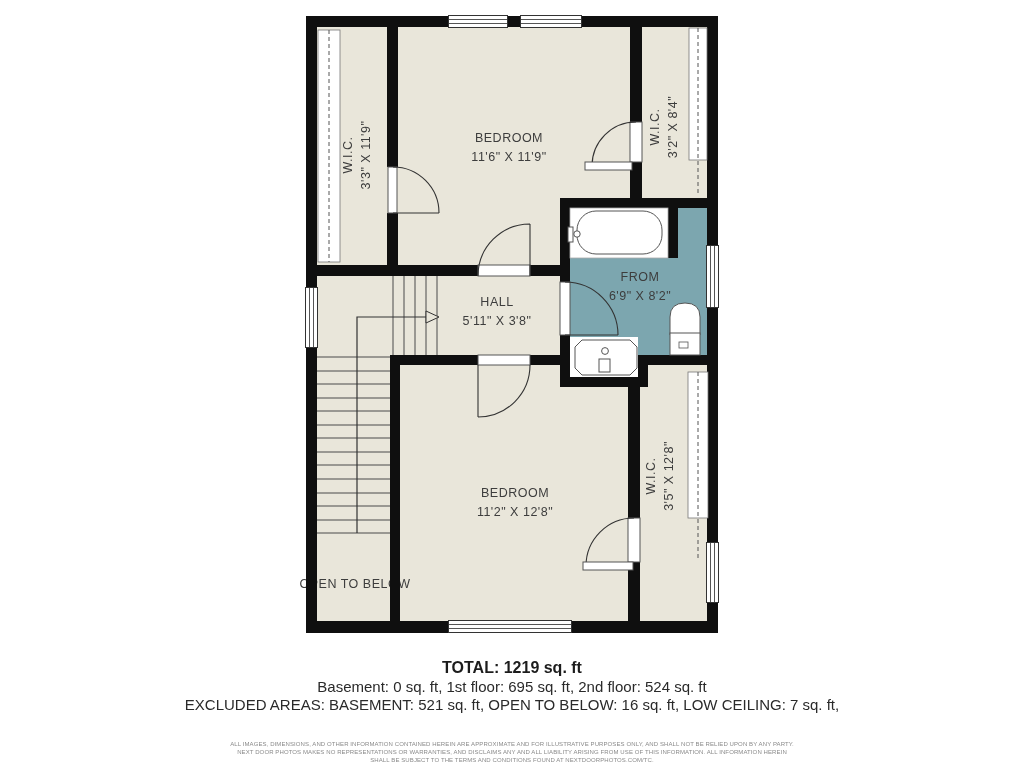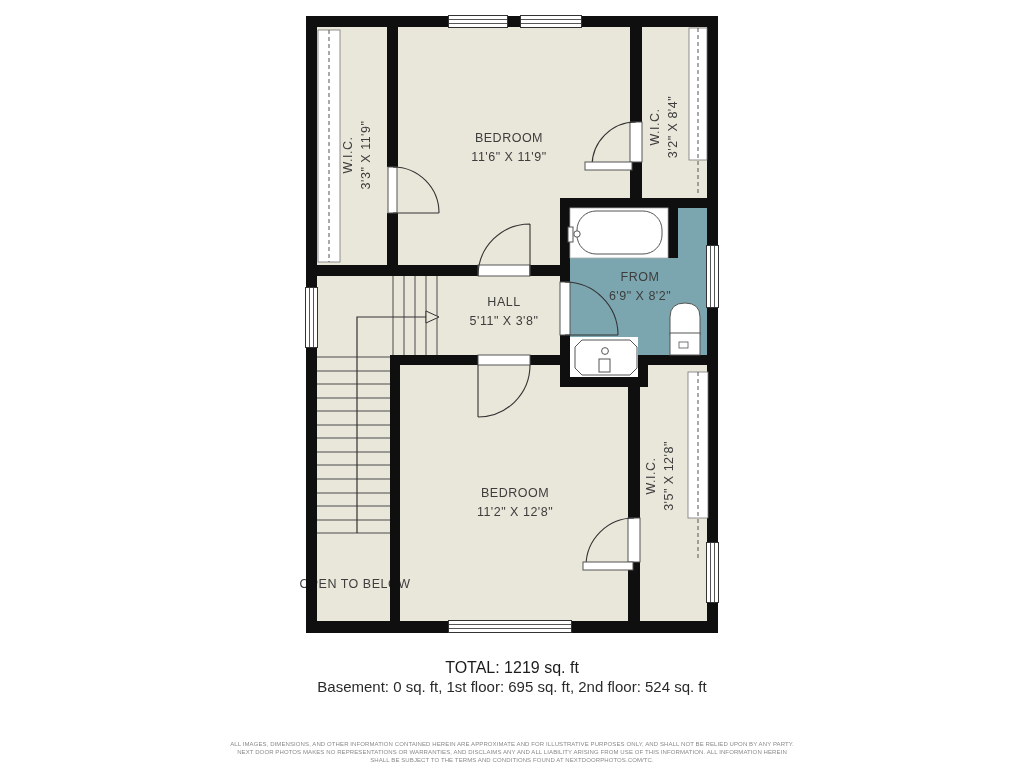--- a/index.html
+++ b/index.html
@@ -17,21 +17,21 @@
   .win-h::before { top:3px; } .win-h::after { bottom:3px; }
   .win-v::before, .win-v::after { content:""; position:absolute; top:0; bottom:0; width:1px; background:#555; }
   .win-v::before { left:3px; } .win-v::after { right:3px; }
   svg.overlay { position:absolute; left:0; top:0; pointer-events:none; }
   .room-label { position:absolute; transform:translate(-50%,-50%); text-align:center;
     color:#3d3d3d; font-size:12.5px; line-height:19px; letter-spacing:0.5px; white-space:nowrap; }
   .room-label.rot { transform:translate(-50%,-50%) rotate(-90deg); line-height:18px; }
   .otb-label { position:absolute; transform:translate(-50%,-50%); color:#3d3d3d;
     font-size:12.5px; letter-spacing:0.5px; white-space:nowrap; }
   .summary { position:absolute; left:0; top:658px; width:1024px; text-align:center; color:#2a2a2a; }
-  .summary .total { font-size:16px; font-weight:normal; line-height:20px; color:#1c1c1c; }
+  .summary .total { font-size:16px; font-weight:bold; line-height:20px; color:#1c1c1c; }
   .summary .line { font-size:15px; line-height:18px; }
   .disclaimer { position:absolute; left:0; top:740px; width:1024px; text-align:center;
     color:#8a8a8a; font-size:6px; line-height:8px; letter-spacing:0.1px; }
 </style>
 </head>
 <body>
 
 <div class="plan">
 
   <div class="floor" style="left:11px;top:11px;width:390px;height:596px"></div>
@@ -148,36 +148,37 @@
     <div>11'6" X 11'9"</div>
   </div>
   <div class="room-label rot" style="left:358px;top:112px">
     <div>W.I.C.</div>
     <div>3'2" X 8'4"</div>
   </div>
   <div class="room-label" style="left:334px;top:272px">
     <div>FROM</div>
     <div>6'9" X 8'2"</div>
   </div>
-  <div class="room-label" style="left:198px;top:297px">
+  <div class="room-label" style="left:191px;top:297px">
     <div>HALL</div>
     <div>5'11" X 3'8"</div>
   </div>
   <div class="room-label" style="left:209px;top:488px">
     <div>BEDROOM</div>
     <div>11'2" X 12'8"</div>
   </div>
   <div class="room-label rot" style="left:354px;top:461px">
     <div>W.I.C.</div>
     <div>3'5" X 12'8"</div>
   </div>
 </div>
 
 <div class="summary">
   <div class="total">TOTAL: 1219 sq. ft</div>
   <div class="line">Basement: 0 sq. ft, 1st floor: 695 sq. ft, 2nd floor: 524 sq. ft</div>
+  <div class="line">EXCLUDED AREAS: BASEMENT: 521 sq. ft, OPEN TO BELOW: 16 sq. ft, LOW CEILING: 7 sq. ft,</div>
 </div>
 
 <div class="disclaimer">
   <div>ALL IMAGES, DIMENSIONS, AND OTHER INFORMATION CONTAINED HEREIN ARE APPROXIMATE AND FOR ILLUSTRATIVE PURPOSES ONLY, AND SHALL NOT BE RELIED UPON BY ANY PARTY.</div>
   <div>NEXT DOOR PHOTOS MAKES NO REPRESENTATIONS OR WARRANTIES, AND DISCLAIMS ANY AND ALL LIABILITY ARISING FROM USE OF THIS INFORMATION. ALL INFORMATION HEREIN</div>
   <div>SHALL BE SUBJECT TO THE TERMS AND CONDITIONS FOUND AT NEXTDOORPHOTOS.COM/TC.</div>
 </div>
 
 </body></html>

